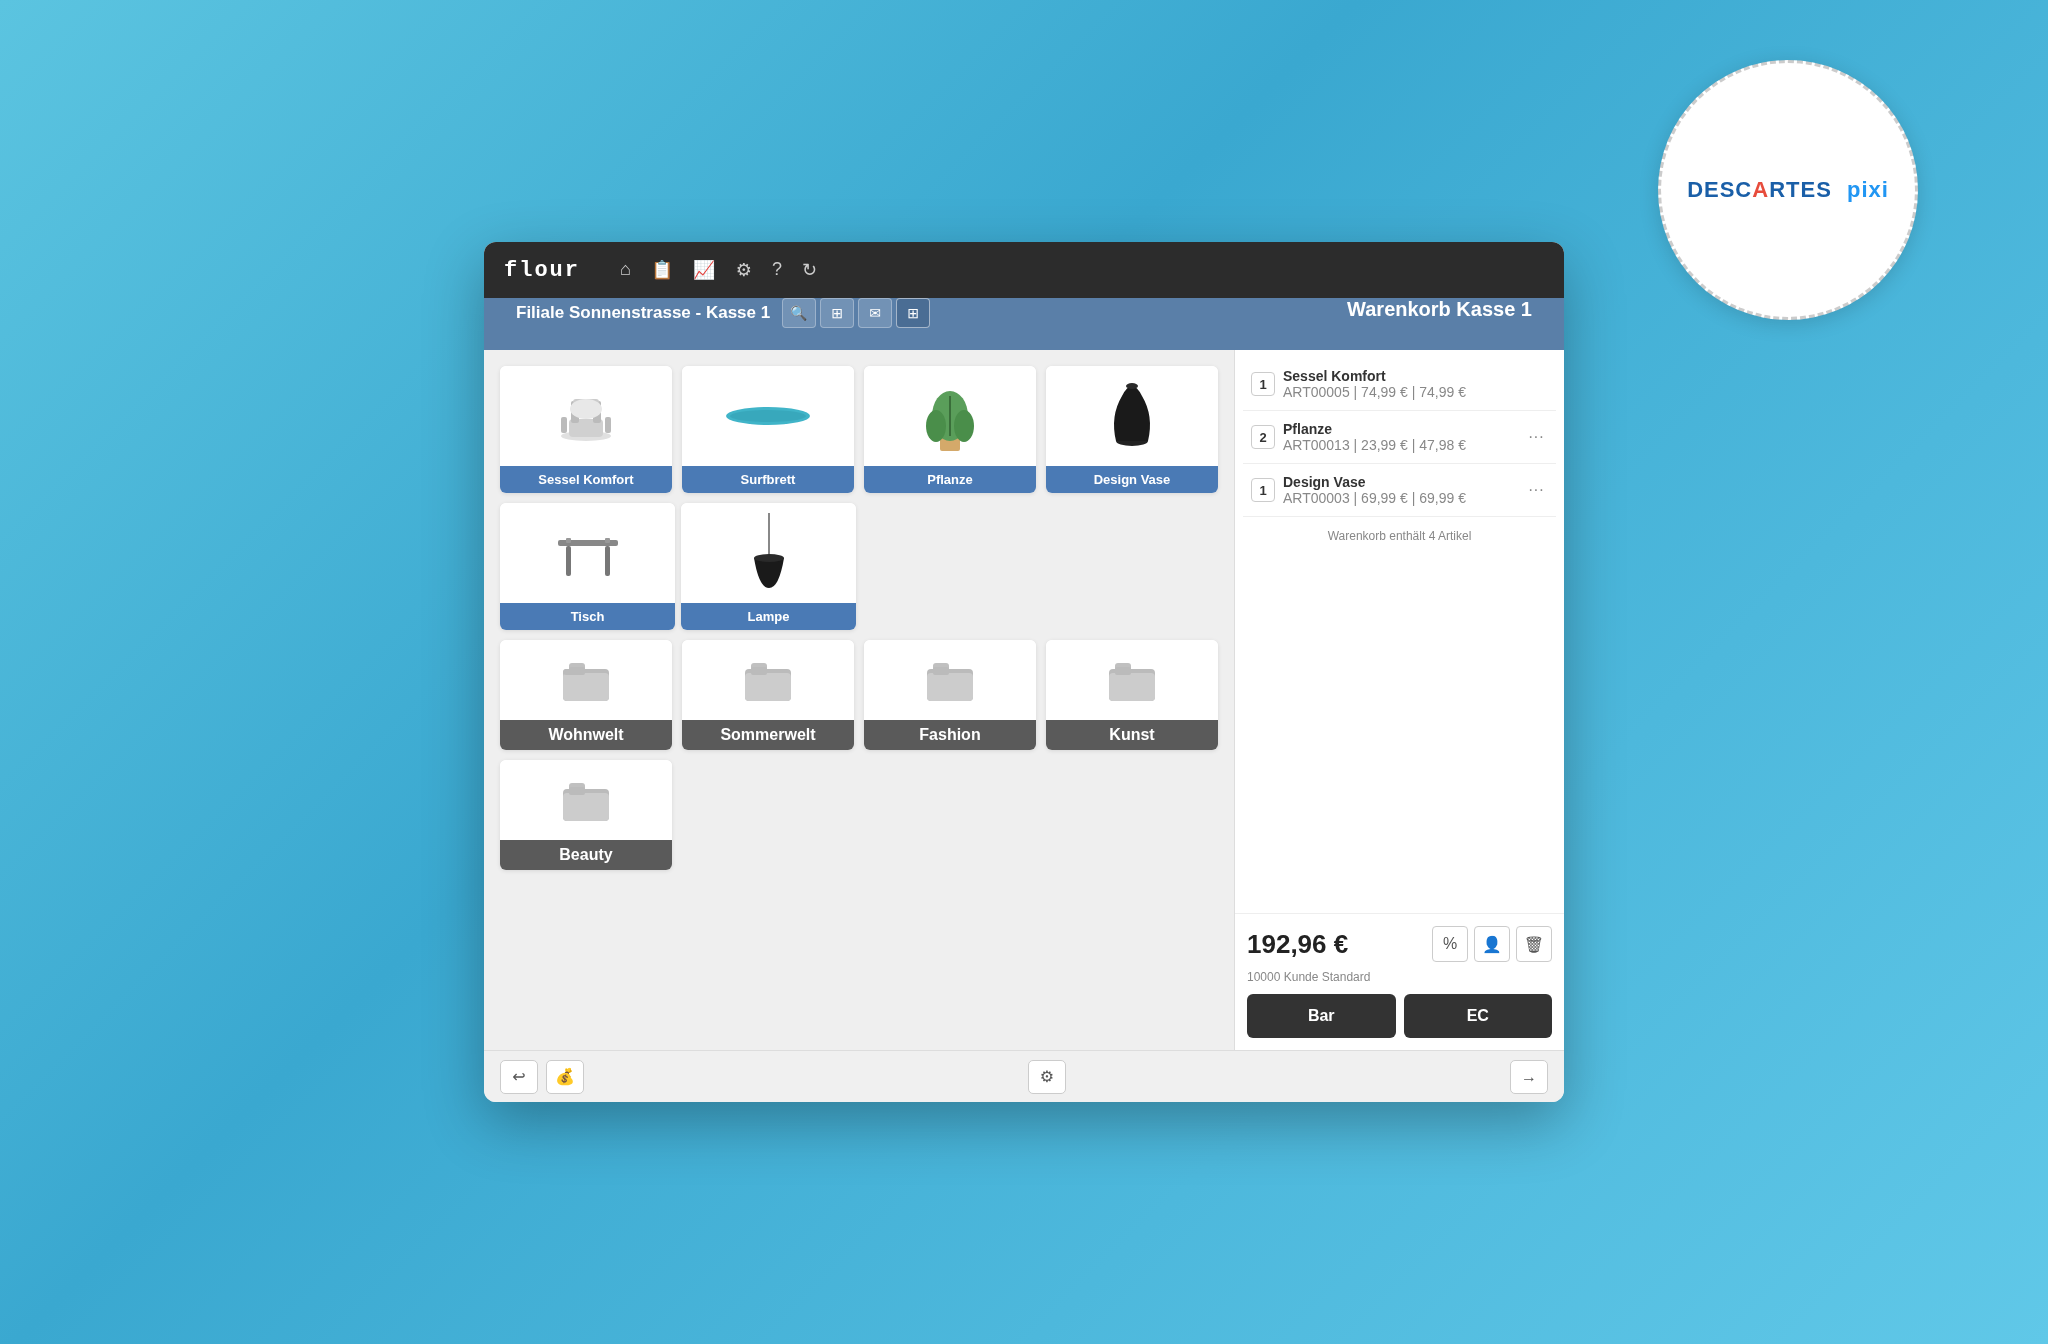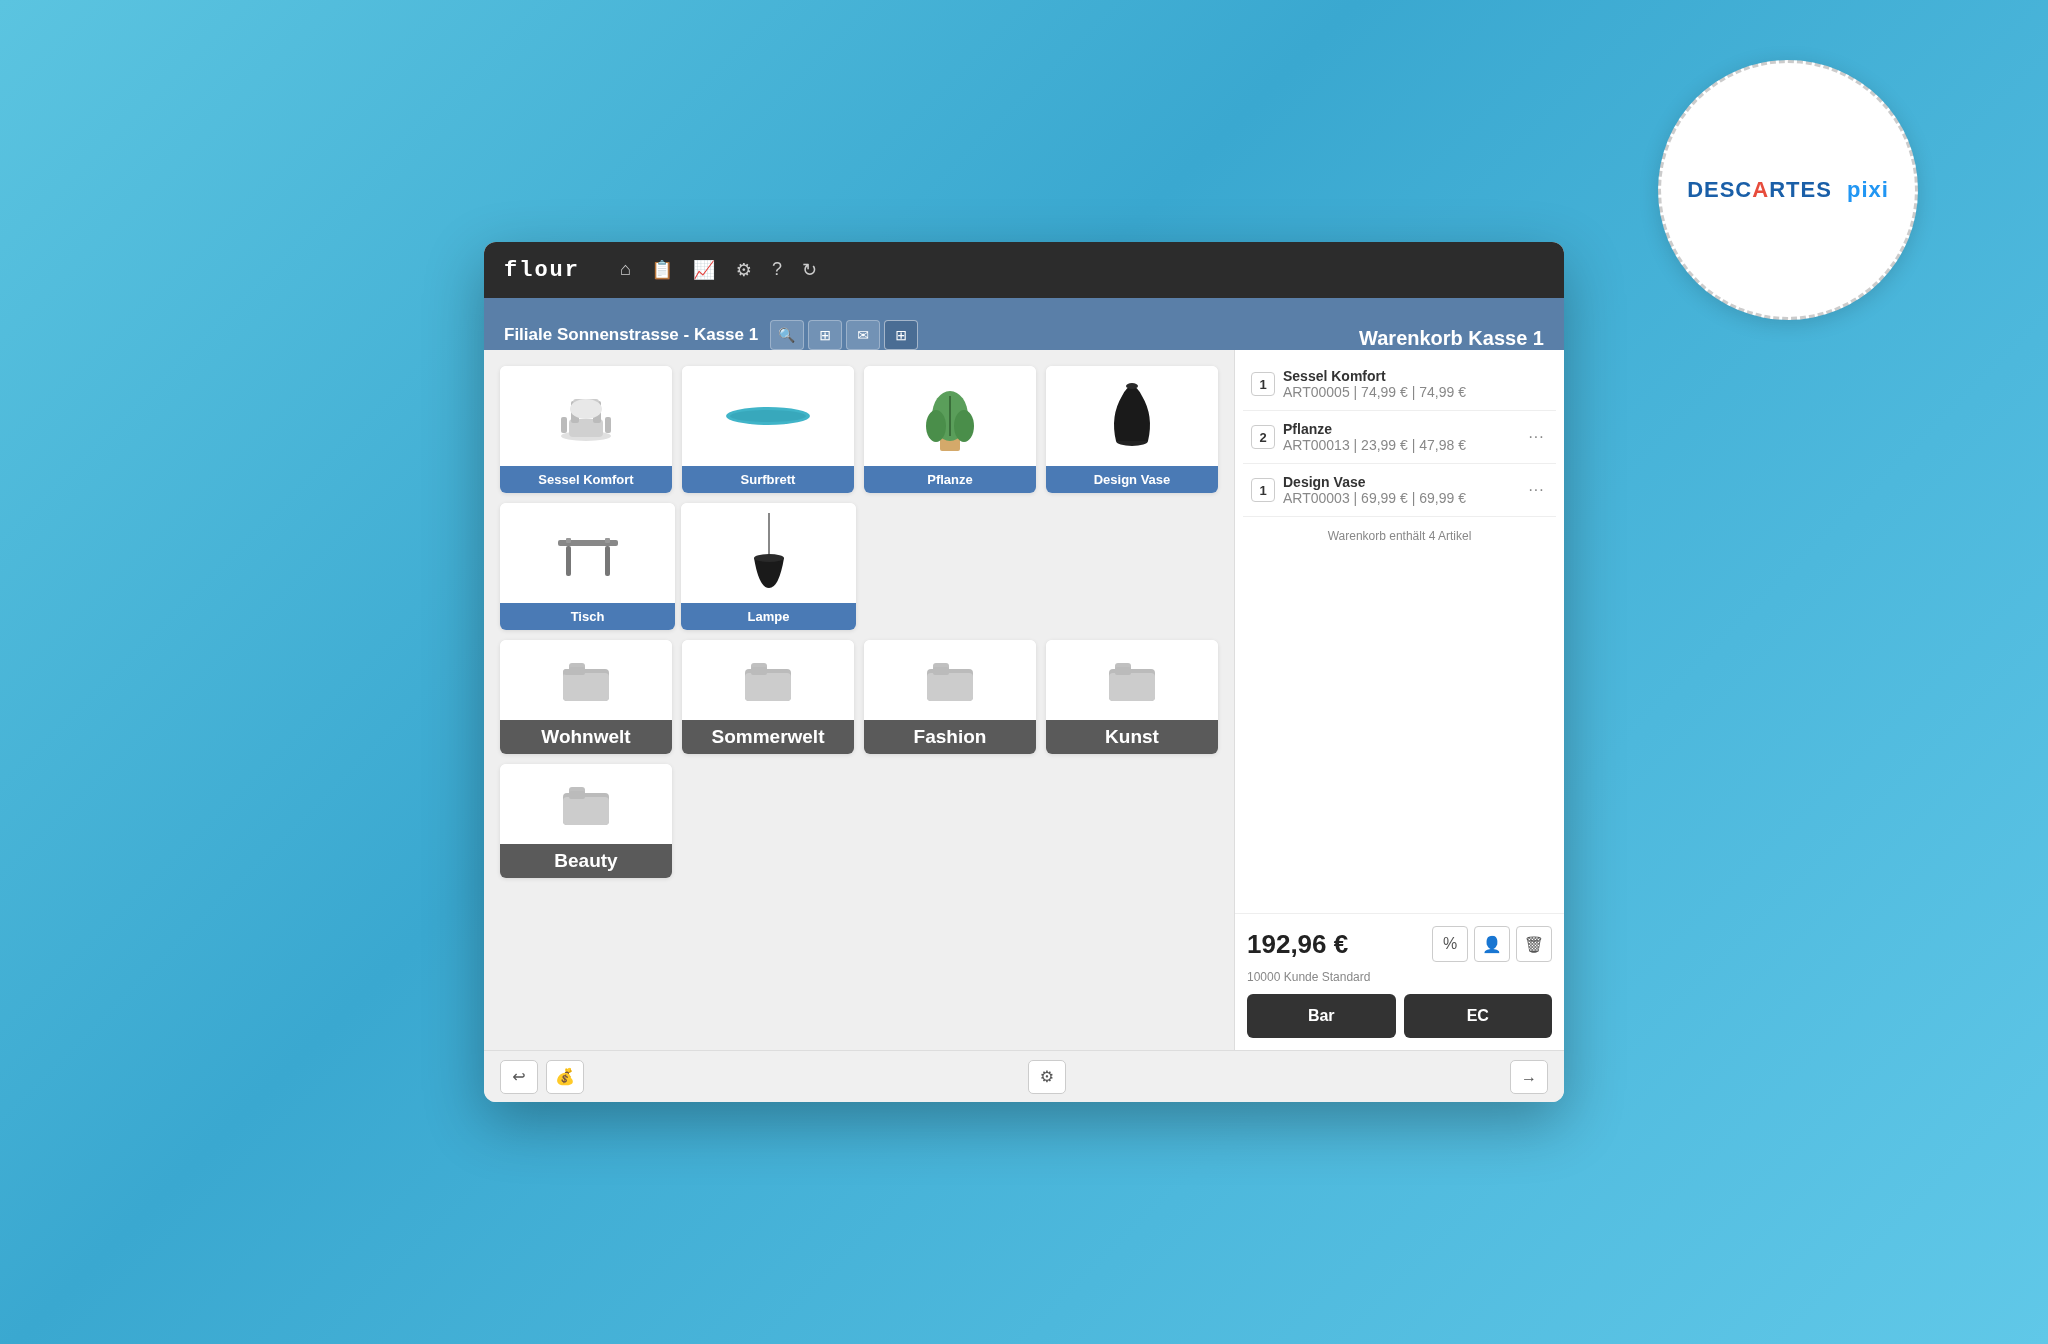--- a/index.html
+++ b/index.html
@@ -81,22 +81,22 @@
       color: #ccc;
       font-size: 18px;
       cursor: pointer;
     }
 
     
     .sub-bar {
       background: #5a7fa8;
       height: 52px;
       display: flex;
-      align-items: flex-end;
-      padding: 0 20px;
+      align-items: flex-start;
+      padding: 0 32px;
       justify-content: space-between;
     }
     .sub-bar-left {
       display: flex;
       align-items: center;
       gap: 12px;
     }
     .sub-bar-title {
       color: white;
       font-size: 17px;
@@ -188,21 +188,21 @@
       height: 80px;
       display: flex;
       align-items: center;
       justify-content: center;
       background: white;
       padding: 10px;
     }
     .category-card-label {
       background: #5a5a5a;
       color: white;
-      font-size: 19px;
+      font-size: 16px;
       font-weight: 600;
       text-align: center;
       padding: 6px 4px;
     }
 
     
     .cart-panel {
       width: 330px;
       background: white;
       border-left: 1px solid #ddd;

